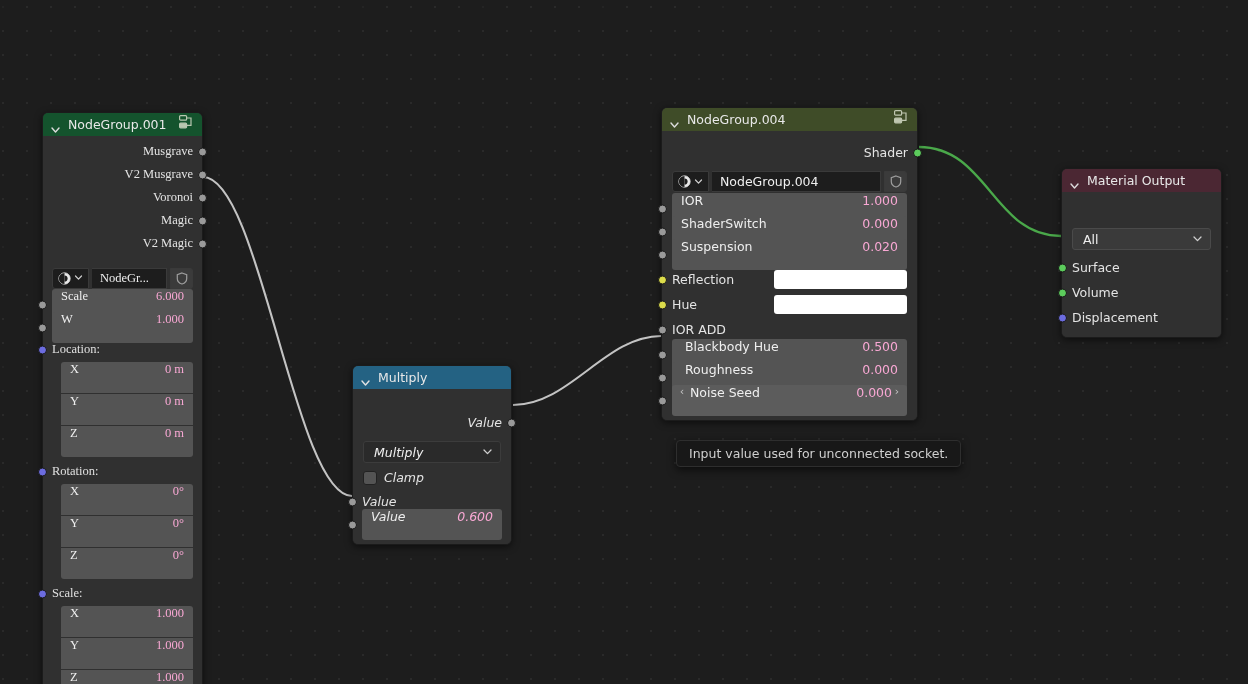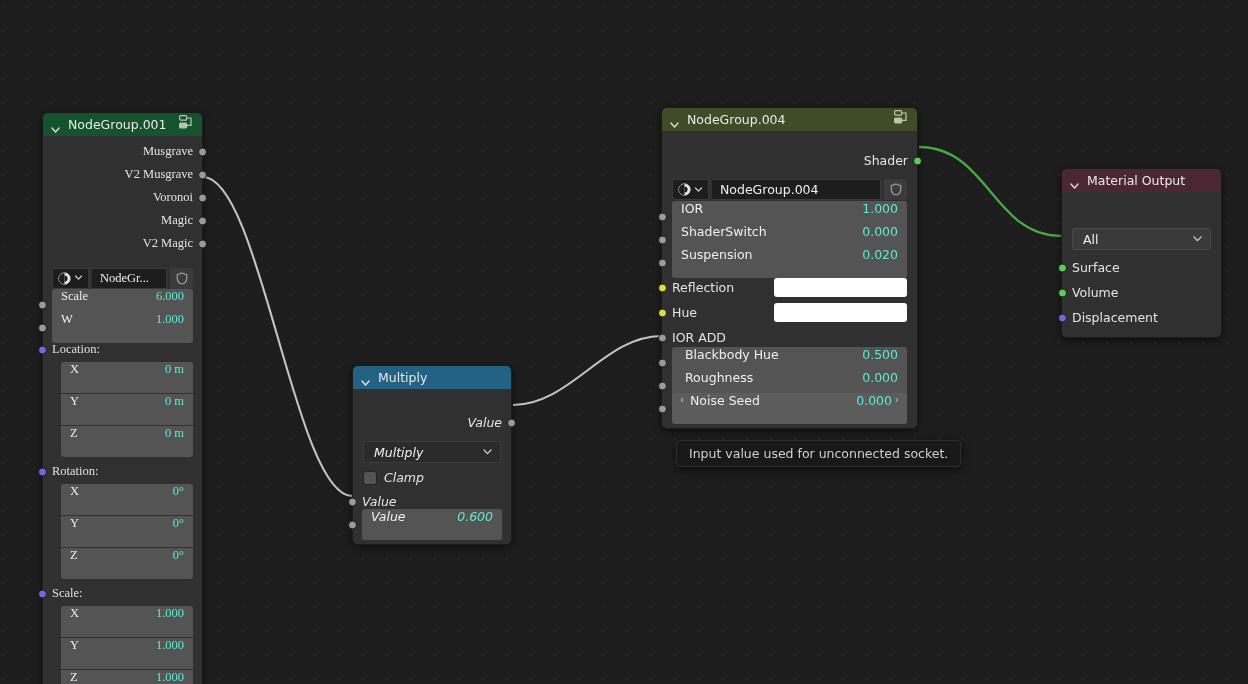--- a/index.html
+++ b/index.html
@@ -99,21 +99,21 @@
     display: flex;
     align-items: flex-start;
     justify-content: space-between;
     padding: 0 9px;
     font-size: 12.5px;
     color: #f0f0f0;
     box-sizing: border-box;
     flex: 1 1 auto;
   }
   .field .f-name { color: #efefef; }
-  .field .f-val  { color: #5eead4; }
+  .field .f-val  { color: #f9a8d4; }
   .field.centered { justify-content: center; }
   .field.has-arrows { padding: 0 5px; }
   .arrow-l, .arrow-r { font-size: 11px; color: #d8d8d8; opacity: .85; width: 10px; text-align: center; }
 
   .white-field {
     background: #ffffff;
     border-radius: 3px;
     height: 19px;
     box-sizing: border-box;
   }
@@ -433,21 +433,21 @@
     </span>
     <span class="hdr-title">NodeGroup.004</span>
     <span class="hdr-icon">
       <svg width="15" height="14" viewBox="0 0 15 14">
         <rect x="0.6" y="0.6" width="7" height="4.6" rx="1" fill="none" stroke="#d6dcc8" stroke-width="1.2"></rect>
         <rect x="0.6" y="8.2" width="7" height="4.6" rx="1" fill="#d6dcc8" stroke="#d6dcc8" stroke-width="1.2"></rect>
         <path d="M8 3 h4 v7.4 h-4.4" fill="none" stroke="#d6dcc8" stroke-width="1.2"></path>
       </svg>
     </span>
   </div>
-  <div class="node-body" style="padding:20px 0 10px 0;">
+  <div class="node-body" style="padding:12px 0 10px 0;">
 
     <div class="row out" style="margin-bottom:9px;">
       <span class="row-label">Shader</span>
       <span class="socket right sk-green"></span>
     </div>
 
     <div class="idblock" style="margin:4px 10px 7px 10px;">
       <span class="id-type">
         <svg width="13" height="13" viewBox="0 0 13 13">
           <circle cx="6.5" cy="6.5" r="5.6" fill="#e8e8e8" stroke="#e8e8e8" stroke-width="1"></circle>

